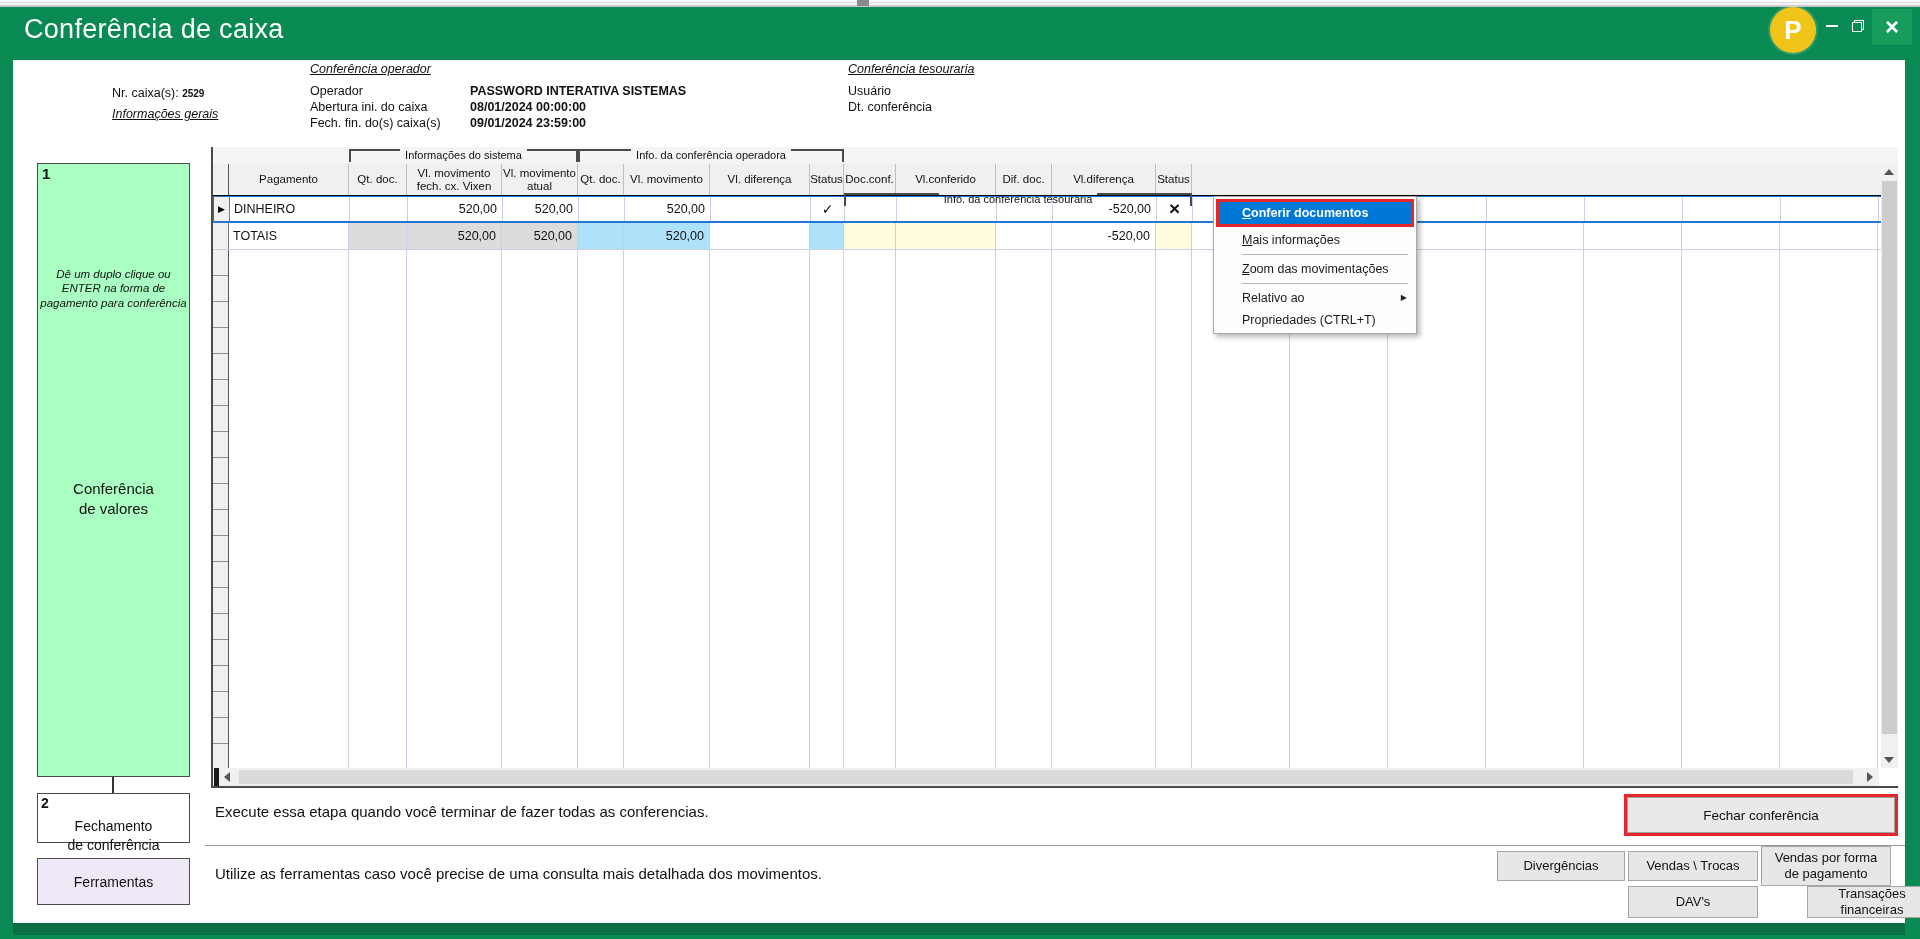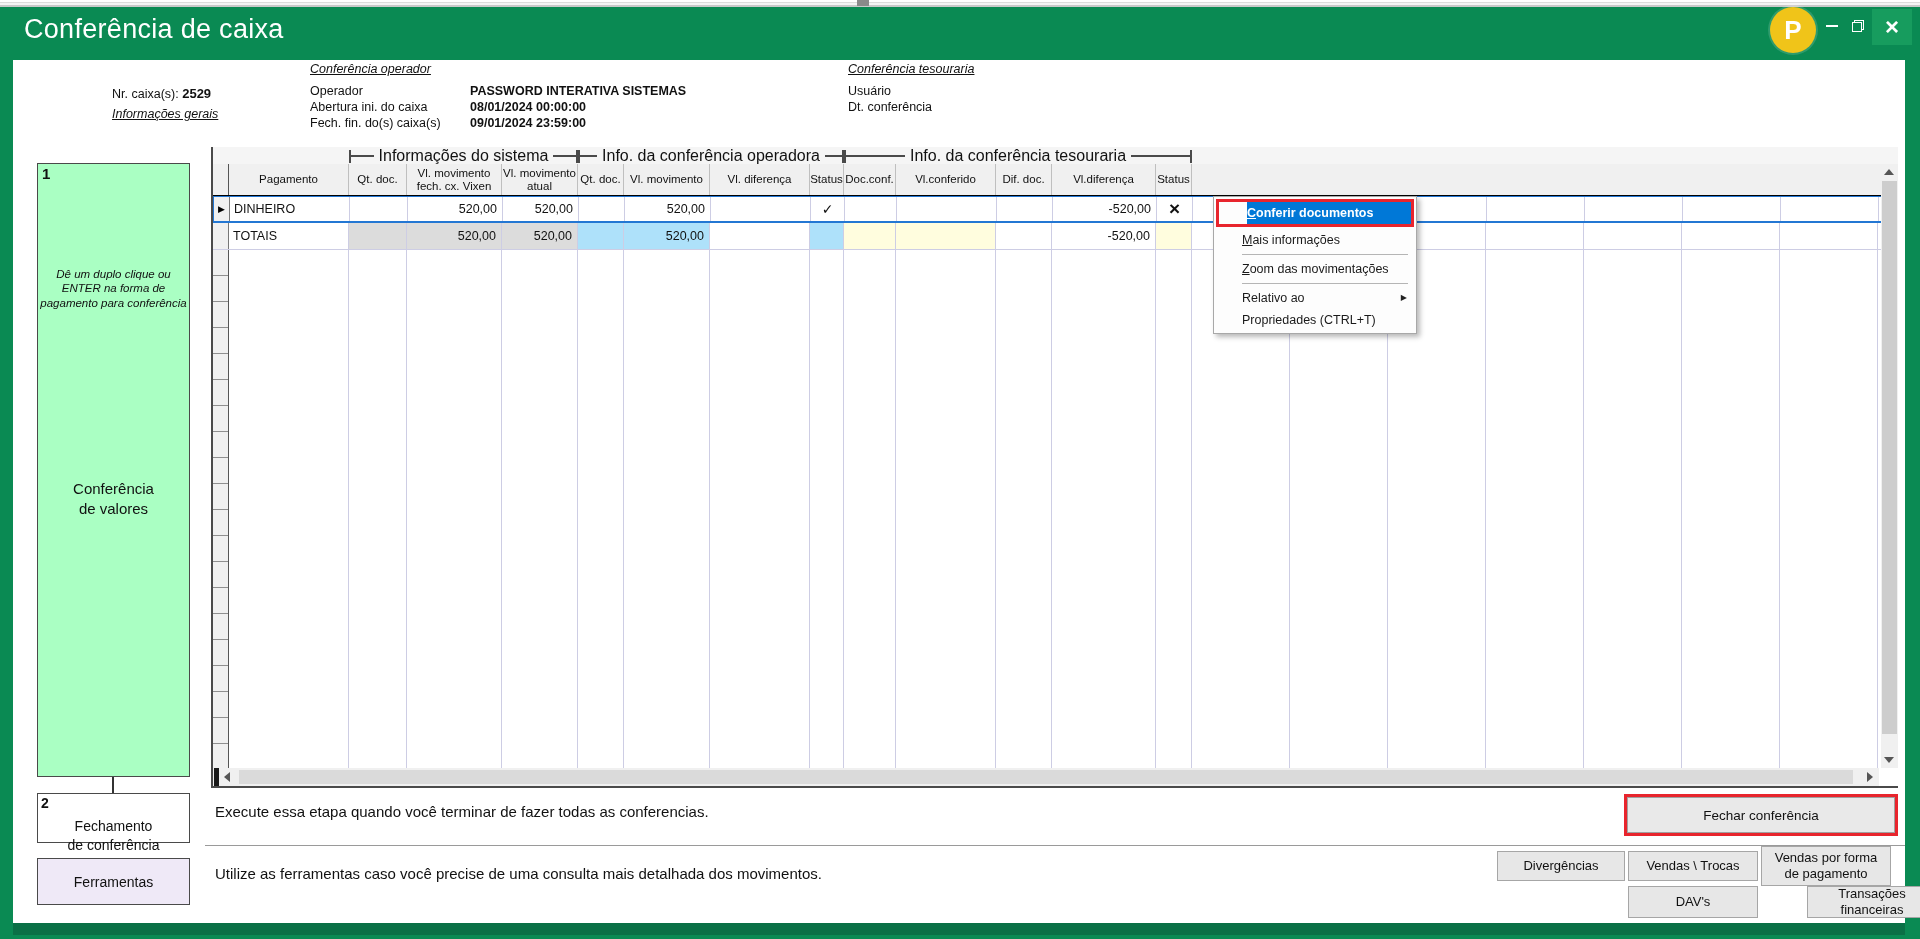--- a/index.html
+++ b/index.html
@@ -37,21 +37,21 @@
   .panel1 .num{position:absolute;left:4px;top:1px;font-weight:bold;font-size:15px;}
   .panel1 .instr{position:absolute;left:1px;right:1px;top:103px;font-style:italic;font-size:11.5px;
                  text-align:center;line-height:1.25;}
   .panel1 .plabel{position:absolute;left:0;right:0;top:315px;text-align:center;font-size:15px;line-height:1.3;}
   .connector{left:112px;top:777px;width:2px;height:16px;background:#333;}
 
   
   .tablewrap{left:211px;top:147px;width:1685px;height:639px;background:#fff;
              border-left:2px solid #4a4a4a;border-bottom:2px solid #4a4a4a;box-sizing:content-box;}
   .grouprow{position:relative;height:17px;background:#f5f5f5;}
-  .bracket{position:absolute;top:2px;height:14px;display:flex;align-items:center;font-size:16px;color:#111;}
+  .bracket{position:absolute;top:2px;height:14px;display:flex;font-size:11px;color:#111;}
   .bracket .line{flex:1;border-top:2px solid #4a4a4a;}
   .bracket .tick{width:2px;height:13px;background:#4a4a4a;}
   .bracket .gl{margin:0 5px;white-space:nowrap;}
 
   .trow{display:grid;grid-template-columns:16px 120px 58px 95px 76px 46px 86px 100px 34px 52px 100px 56px 104px 36px 1fr;}
   .hdr{height:32px;background:#f0f0f0;border-bottom:1.5px solid #000;box-sizing:border-box;}
   .hc{display:flex;align-items:center;justify-content:center;text-align:center;
       font-size:11.5px;line-height:1.12;border-right:1px solid #bfbfbf;overflow:hidden;}
   .hc.selh{border-right:1px solid #555;}
   .hc.nob{border-right:none;}
@@ -92,21 +92,21 @@
   .vscroll{position:absolute;right:0;top:17px;width:17px;height:604px;background:#f0f0f0;}
   .vup{position:absolute;top:5px;left:3px;}
   .vdown{position:absolute;bottom:5px;left:3px;}
   .vthumb{position:absolute;top:17px;left:1px;width:15px;height:553px;background:#cdcdcd;}
 
   
   .cmenu{left:1213px;top:196px;width:204px;background:#fdfdfd;border:1px solid #a8a8a8;
          box-shadow:3px 3px 5px rgba(0,0,0,.28);padding:2px;box-sizing:border-box;z-index:20;}
   .mi{height:22px;line-height:22px;padding-left:26px;font-size:12.5px;color:#1a1a1a;position:relative;}
   .mi-sel-outer{border:3px solid #e8252d;margin-bottom:2px;}
-  .mi-sel{background:#0078d7;color:#fff;font-weight:600;height:22px;line-height:22px;font-size:12.5px;margin-left:28px;}
+  .mi-sel{background:#0078d7;color:#fff;font-weight:600;height:22px;line-height:22px;padding-left:23px;font-size:12.5px;}
   .msep{border-top:1px solid #b5b5b5;margin:3px 6px 3px 26px;height:0;}
   .subarrow{position:absolute;right:7px;top:0;font-size:8px;color:#222;}
 
   
   .divider{left:205px;top:845px;width:1700px;height:1px;background:#9a9a9a;}
   .step2box{left:37px;top:793px;width:153px;height:50px;background:#fff;border:1px solid #4a4a4a;box-sizing:border-box;}
   .step2box .num{position:absolute;left:3px;top:1px;font-weight:bold;font-size:14px;}
   .step2box .t{position:absolute;left:0;right:0;top:23px;text-align:center;font-size:14px;line-height:1.35;}
   .bigtext{font-size:15px;color:#111;}
   .fechar-outer{left:1624px;top:794px;width:274px;height:42px;border:3px solid #e8252d;box-sizing:border-box;}
@@ -141,21 +141,21 @@
   </div>
   <div class="abs close-btn">
     <span>×</span>
   </div>
 
   <div class="abs content"></div>
   <div class="abs bottom-dark"></div>
 
   <div class="abs lbl" style="left:112px;top:86px;">
     <span>Nr. caixa(s):</span>
-    <span class="b" style="font-size:13px;">2529</span>
+    <span class="b" style="font-size:10px;">2529</span>
   </div>
   <div class="abs sect-title" style="left:112px;top:107px;">Informações gerais</div>
 
   <div class="abs sect-title" style="left:310px;top:62px;">Conferência operador</div>
   <div class="abs lbl" style="left:310px;top:84px;">Operador</div>
   <div class="abs lbl b" style="left:470px;top:84px;">PASSWORD INTERATIVA SISTEMAS</div>
   <div class="abs lbl" style="left:310px;top:100px;">Abertura ini. do caixa</div>
   <div class="abs lbl b" style="left:470px;top:100px;">08/01/2024 00:00:00</div>
   <div class="abs lbl" style="left:310px;top:116px;">Fech. fin. do(s) caixa(s)</div>
   <div class="abs lbl b" style="left:470px;top:116px;">09/01/2024 23:59:00</div>
@@ -183,21 +183,21 @@
         <div class="line"></div>
           <div class="tick"></div>
       </div>
       <div class="bracket" style="left:365px;width:266px;">
         <div class="tick"></div>
           <div class="line"></div>
         <span class="gl">Info. da conferência operadora</span>
         <div class="line"></div>
           <div class="tick"></div>
       </div>
-      <div class="bracket" style="left:631px;width:348px;">
+      <div class="bracket" style="left:631px;width:348px;margin-top:44px;">
         <div class="tick"></div>
           <div class="line"></div>
         <span class="gl">Info. da conferência tesouraria</span>
         <div class="line"></div>
           <div class="tick"></div>
       </div>
     </div>
 
     <div class="trow hdr">
       <div class="hc selh"></div>

